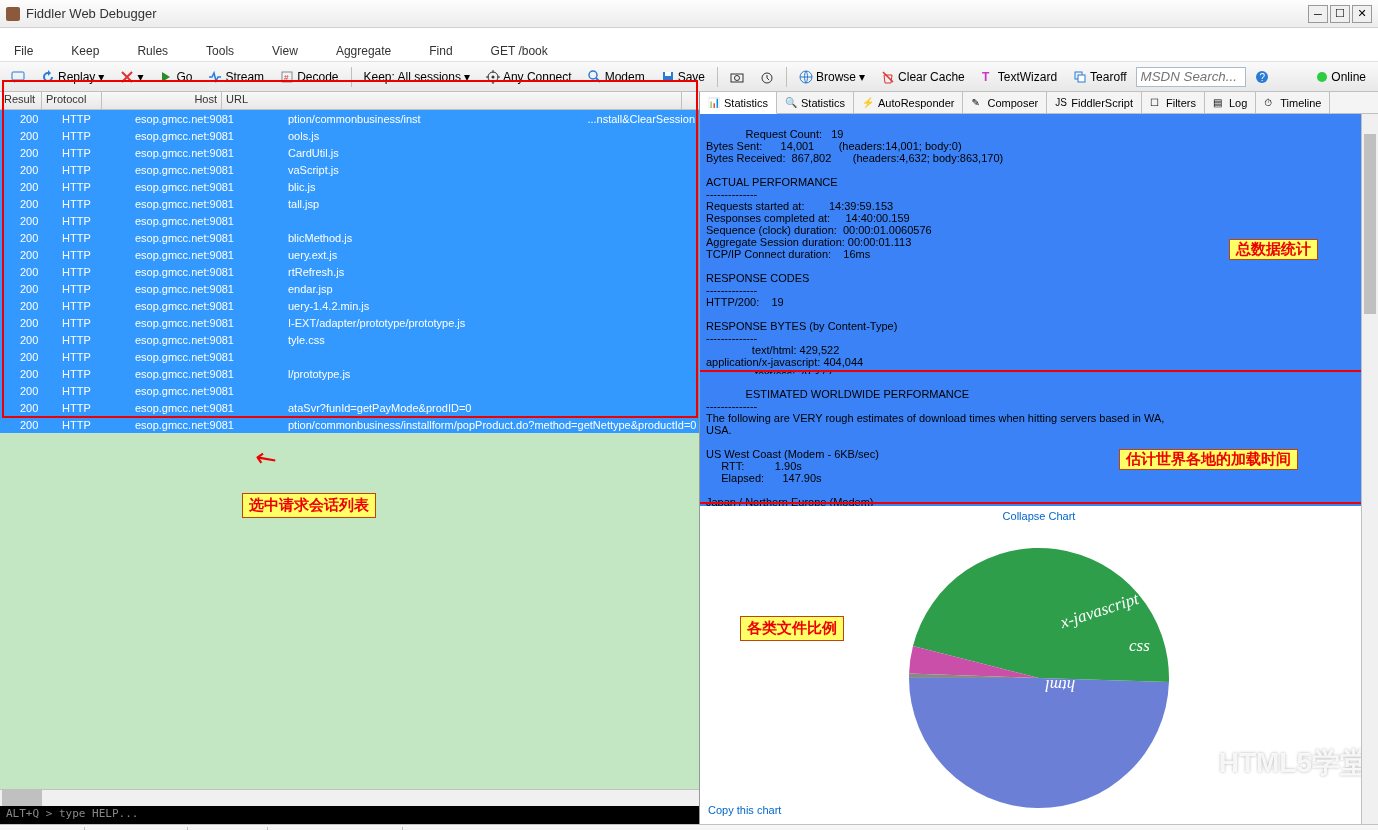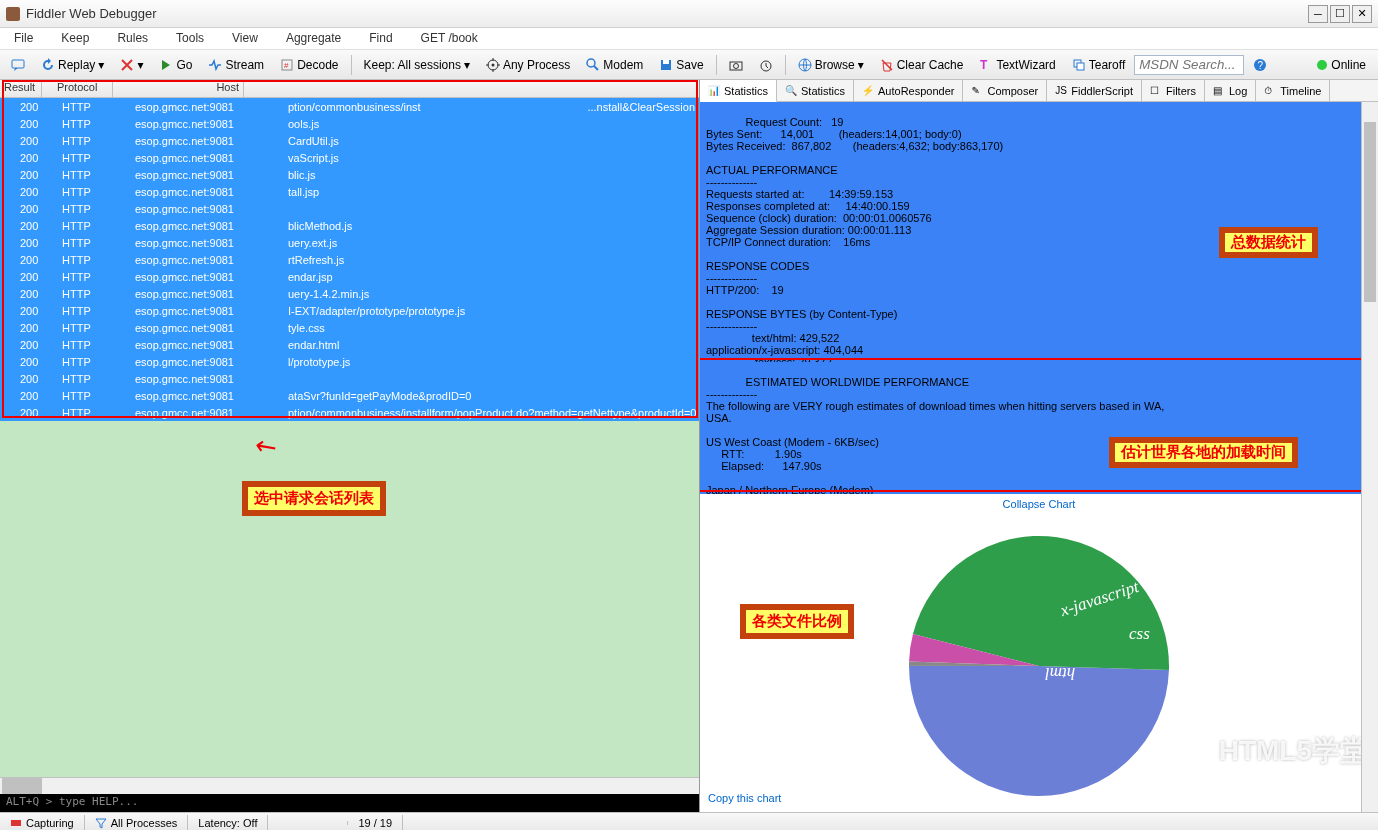--- a/index.html
+++ b/index.html
@@ -2,48 +2,48 @@
 <html><head>
 <meta charset="utf-8">
 <style>
 * { margin:0; padding:0; box-sizing:border-box; font-family:"Microsoft YaHei",Tahoma,sans-serif; }
 body { width:1378px; height:830px; background:#fff; overflow:hidden; font-size:12px; position:relative; }
 .titlebar { height:28px; background:linear-gradient(#fdfdfd,#ececec); border-bottom:1px solid #d0d0d0; display:flex; align-items:center; padding:0 6px; }
 .titlebar .icon { width:14px; height:14px; background:#8b5a3c; border-radius:2px; margin-right:6px; }
 .titlebar .title { font-size:13px; color:#333; flex:1; }
 .win-btns { display:flex; gap:2px; }
 .win-btn { width:20px; height:18px; border:1px solid #999; background:#f0f0f0; display:flex; align-items:center; justify-content:center; font-size:11px; cursor:pointer; }
-.menubar { height:22px; display:flex; align-items:flex-start; padding:0 4px; gap:8px; border-bottom:1px solid #e0e0e0; }
+.menubar { height:34px; display:flex; align-items:flex-end; padding:0 4px; gap:18px; border-bottom:1px solid #e0e0e0; }
 .menubar .mi { padding:3px 10px; color:#333; cursor:pointer; }
 .toolbar { height:30px; background:linear-gradient(#fafafa,#e8e8e8); border-bottom:1px solid #c0c0c0; display:flex; align-items:center; padding:0 4px; gap:2px; }
 .tbtn { padding:3px 6px; display:flex; align-items:center; gap:3px; cursor:pointer; border:1px solid transparent; border-radius:2px; }
 .tico { width:14px; height:14px; display:inline-block; }
 .sep { width:1px; height:20px; background:#c0c0c0; margin:0 3px; }
 .search-box { width:110px; height:20px; border:1px solid #abc; padding:0 4px; color:#888; font-style:italic; }
 .online { margin-left:auto; display:flex; align-items:center; gap:4px; padding-right:8px; }
 .online-dot { width:10px; height:10px; background:#2ecc40; border-radius:50%; }
 .main { display:flex; height:732px; }
 .left { width:700px; display:flex; flex-direction:column; border-right:1px solid #999; }
 .grid-wrap { flex:0 0 auto; }
-.grid-hdr { display:flex; background:linear-gradient(#f8f8f8,#e8e8e8); border-bottom:1px solid #c0c0c0; height:18px;gap:11px; }
+.grid-hdr { display:flex; background:linear-gradient(#f8f8f8,#e8e8e8); border-bottom:1px solid #c0c0c0; height:18px; }
 .grid-hdr .col { border-right:1px solid #c0c0c0; padding:1px 4px; font-size:11px; color:#333; overflow:hidden; white-space:nowrap; }
 .sessions { background:#3399ff; }
 .srow { display:flex; height:17px; align-items:center; color:#fff; font-size:11px; white-space:nowrap; overflow:hidden; }
 .srow .cell { padding:0 4px; overflow:hidden; }
 .left-empty { flex:1; background:#c3e6c3; position:relative; }
 .scroll-h { height:17px; background:#f0f0f0; border-top:1px solid #c0c0c0; display:flex; }
 .sb-thumb { width:40px; background:#c0c0c0; margin-left:2px; }
 .right { flex:1; display:flex; flex-direction:column; position:relative; }
 .tabs { height:22px; display:flex; border-bottom:1px solid #c0c0c0; background:#f4f4f4; }
 .tab { padding:3px 8px; display:flex; align-items:center; gap:4px; border-right:1px solid #c0c0c0; cursor:pointer; font-size:11px; }
 .tab.active { background:#fff; border-bottom:1px solid #fff; margin-bottom:-1px; }
 .tico-s { width:12px; height:12px; }
 .stats-body { flex:0 0 auto; background:#3b82f6; font-family:"Courier New",monospace; font-size:11px; padding:4px 6px; white-space:pre; color:#000; line-height:1.0; position:relative; overflow:hidden; }
 .redbox { position:absolute; border:2px solid #e00; pointer-events:none; }
-.yellow-label { position:absolute; background:#ffff66; border:6px solid #c2410c; color:#e00; font-weight:bold; padding:2px 6px; font-size:15px; font-family:"Microsoft YaHei"; }
+.yellow-label { position:absolute; background:#ffff66; border:1px solid #c2410c; color:#e00; font-weight:bold; padding:2px 6px; font-size:15px; font-family:"Microsoft YaHei"; }
 .chart-area { flex:1; background:#fff; position:relative; }
 .collapse-link { text-align:center; color:#06c; font-size:11px; cursor:pointer; padding:4px; }
 .copy-link { position:absolute; bottom:8px; left:8px; color:#06c; font-size:11px; cursor:pointer; }
 .pie { position:absolute; left:50%; top:54%; transform:translate(-50%,-50%); }
 .pie-label { position:absolute; color:#fff; font-size:17px; font-style:italic; font-family:Georgia,serif; }
 .watermark { position:absolute; right:10px; bottom:40px; color:rgba(255,255,255,0.85); font-size:28px; font-weight:bold; display:flex; align-items:center; text-shadow:0 0 3px rgba(0,0,0,0.3); }
 .wm-icon { width:42px; height:42px; margin-right:4px; position:relative; }
 .wm-icon::before,.wm-icon::after { content:""; position:absolute; background:rgba(255,255,255,0.85); border-radius:50%; }
 .wm-icon::before { width:26px; height:26px; left:0; top:4px; }
 .wm-icon::after { width:18px; height:18px; left:16px; top:16px; }
@@ -111,21 +111,21 @@
       <span>Decode</span>
     </div>
   <div class="sep"></div>
   <div class="tbtn"><span>Keep: All sessions</span> ▾</div>
   <div class="tbtn">
       <svg class="tico" viewBox="0 0 14 14">
         <circle cx="7" cy="7" r="5" fill="none" stroke="#333"></circle>
         <circle cx="7" cy="7" r="1.5" fill="#333"></circle>
         <path d="M7 0v3M7 11v3M0 7h3M11 7h3" stroke="#333"></path>
       </svg>
-      <span>Any Process</span>
+      <span>Any Connect</span>
     </div>
   <div class="tbtn">
       <svg class="tico" viewBox="0 0 14 14">
         <circle cx="5" cy="5" r="4" fill="none" stroke="#2a7bd4" stroke-width="1.5"></circle>
         <path d="M8 8l4 4" stroke="#2a7bd4" stroke-width="2"></path>
       </svg>
       <span>Modem</span>
     </div>
   <div class="tbtn">
       <svg class="tico" viewBox="0 0 14 14">
@@ -185,20 +185,21 @@
     </div>
 </div>
 
 <div class="main">
   <div class="left">
     <div class="grid-wrap">
       <div class="grid-hdr" id="ghdr">
           <div class="col" style="width: 42px;">Result</div>
           <div class="col" style="width: 60px;">Protocol</div>
           <div class="col" style="width: 120px; text-align: right;">Host</div>
+          <div class="col" style="width: 460px;">URL</div>
         </div>
       <div class="sessions" id="sessions">
           <div class="srow">
             <div class="cell" style="width:16px"></div>
             <div class="cell" style="width:42px">200</div>
             <div class="cell" style="width:60px">HTTP</div>
             <div class="cell" style="width:120px;text-align:right">esop.gmcc.net:9081</div>
             <div class="cell" style="width:46px"></div>
             <div class="cell" style="flex:1">ption/commonbusiness/inst<span style="float:right">...nstall&amp;ClearSession</span></div>
           </div>
@@ -304,21 +305,20 @@
             <div class="cell" style="width:120px;text-align:right">esop.gmcc.net:9081</div>
             <div class="cell" style="width:46px"></div>
             <div class="cell" style="flex:1">tyle.css</div>
           </div>
           <div class="srow">
             <div class="cell" style="width:16px"></div>
             <div class="cell" style="width:42px">200</div>
             <div class="cell" style="width:60px">HTTP</div>
             <div class="cell" style="width:120px;text-align:right">esop.gmcc.net:9081</div>
             <div class="cell" style="width:46px"></div>
-            <div class="cell" style="flex:1">endar.html</div>
           </div>
           <div class="srow">
             <div class="cell" style="width:16px"></div>
             <div class="cell" style="width:42px">200</div>
             <div class="cell" style="width:60px">HTTP</div>
             <div class="cell" style="width:120px;text-align:right">esop.gmcc.net:9081</div>
             <div class="cell" style="width:46px"></div>
             <div class="cell" style="flex:1">l/prototype.js</div>
           </div>
           <div class="srow">

